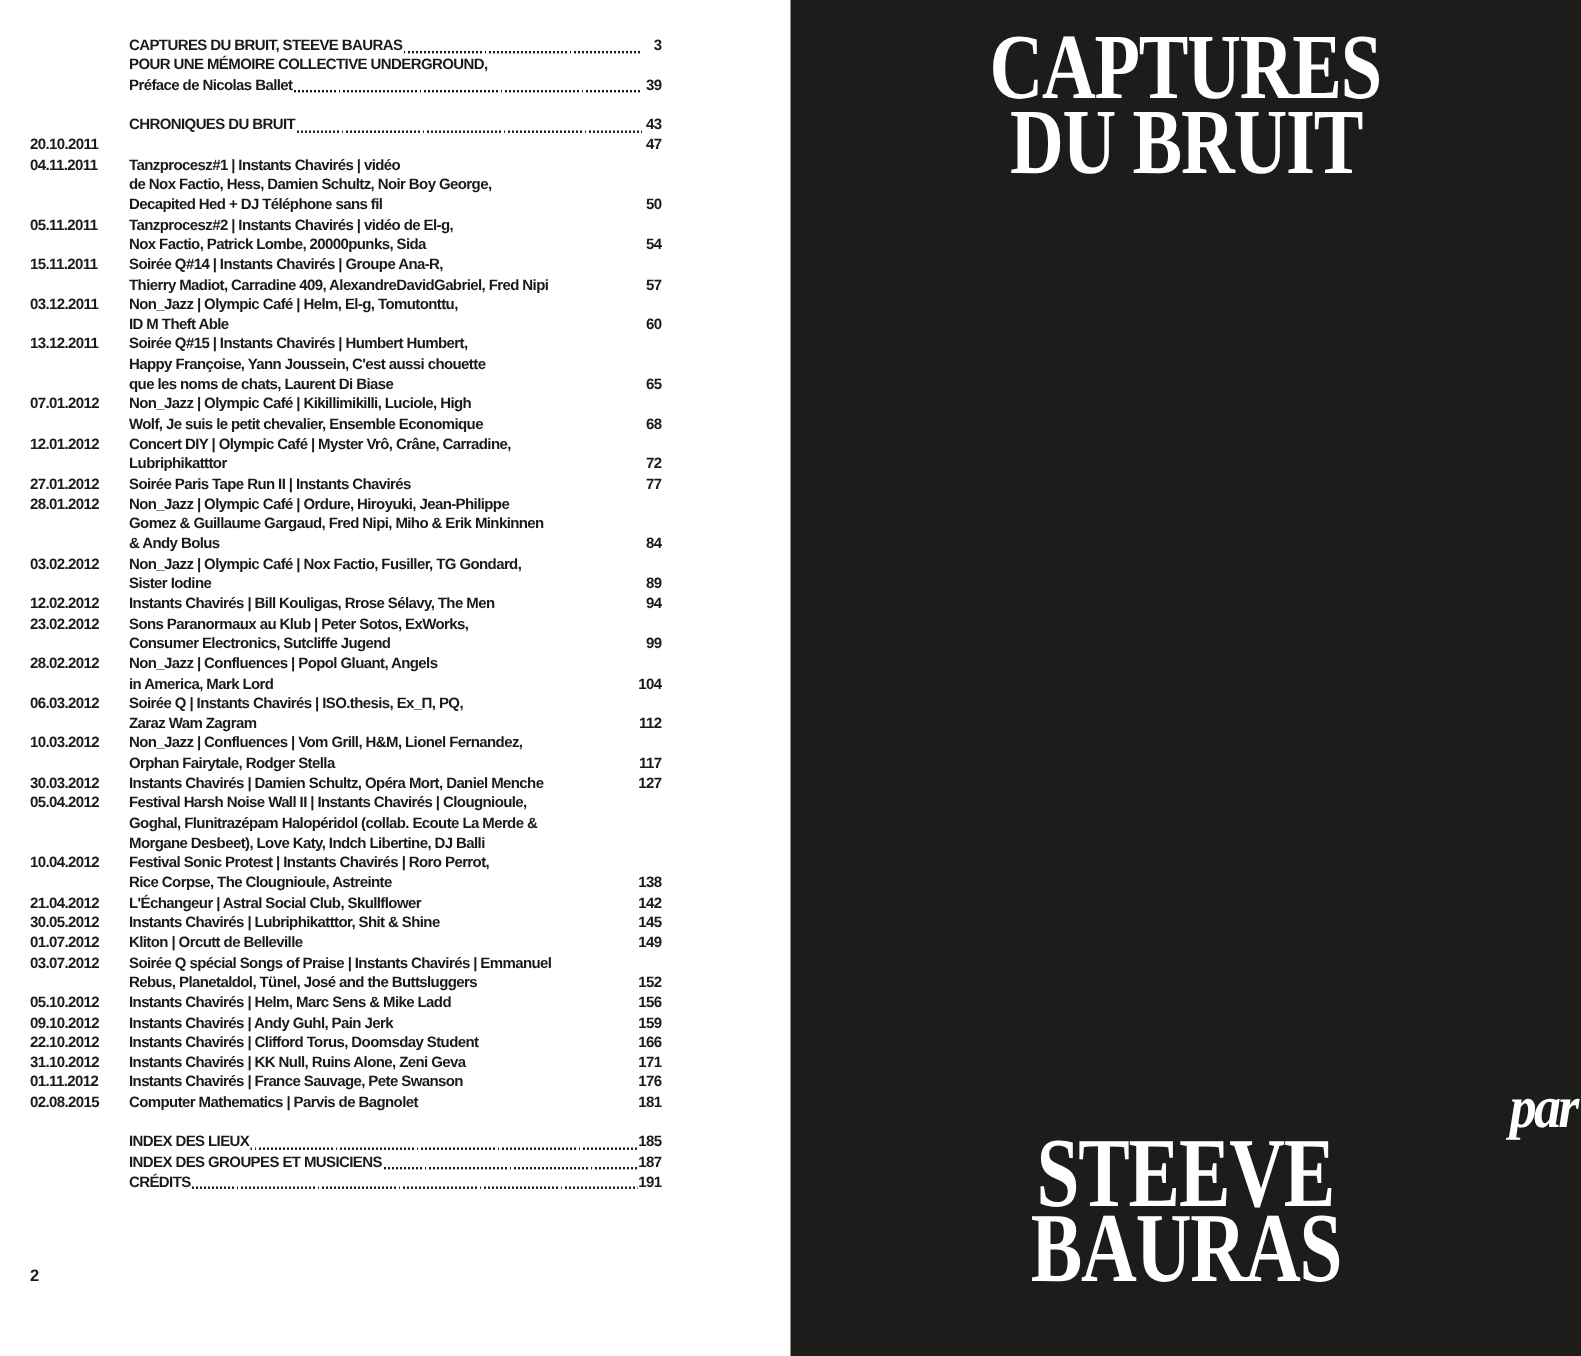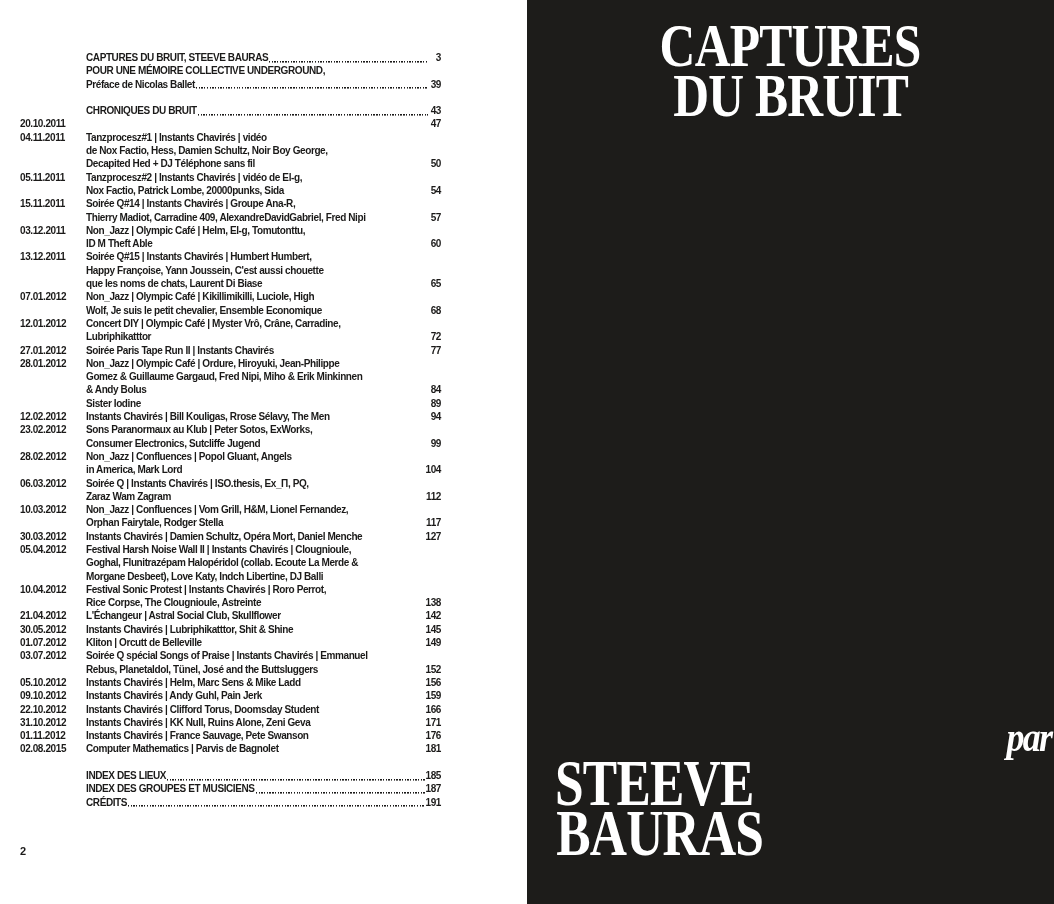--- a/index.html
+++ b/index.html
@@ -7,21 +7,21 @@
     width:1054px;height:904px;background:#ffffff;
     font-family:"Liberation Sans",sans-serif;
     -webkit-font-smoothing:antialiased;
   }
   .spread{position:relative;width:1054px;height:904px;overflow:hidden;}
 
   
   .left-page{position:absolute;left:0;top:0;width:527px;height:904px;background:#ffffff;}
   .toc{
     position:absolute;left:20px;top:24px;width:421px;
-    color:#1b1a19;font-weight:bold;font-size:10px;letter-spacing:-0.4px;margin-top:27px;
+    color:#1b1a19;font-weight:bold;font-size:10px;letter-spacing:-0.4px;
   }
   .row{display:flex;align-items:flex-end;height:13.3px;line-height:13.3px;white-space:nowrap;}
   .spacer{height:13.3px;}
   .date{flex:0 0 66px;width:66px;}
   .txt{flex:0 1 auto;}
   .fill{flex:1 1 auto;height:13.3px;}
   .fill.leader{
     background-image:repeating-linear-gradient(to right,#1b1a19 0 1.3px,transparent 1.3px 2.7px);
     background-size:100% 1.6px;background-repeat:no-repeat;background-position:0 9.5px;
     margin:0 1px;
@@ -38,21 +38,21 @@
   }
   .title-line{display:block;}
   .title-line>span{display:inline-block;transform:scaleX(0.80);transform-origin:50% 50%;letter-spacing:-1px;}
   .byline-par{
     position:absolute;top:714px;left:0;width:100%;text-align:right;
     font-family:"Liberation Serif","DejaVu Serif",serif;
     font-style:italic;font-weight:bold;font-size:40px;line-height:48px;
   }
   .byline-par>span{display:inline-block;transform:scaleX(0.9);letter-spacing:-2px;}
   .author-name{
-    position:absolute;top:758px;left:0;width:100%;text-align:left;
+    position:absolute;top:758px;left:0;width:100%;text-align:center;
     font-family:"Liberation Serif","DejaVu Serif",serif;font-weight:bold;
     font-size:66px;line-height:50px;
   }
   .author-line{display:block;}
   .author-line>span{display:inline-block;transform:scaleX(0.78);transform-origin:50% 50%;letter-spacing:-1px;}
 </style>
 </head>
 <body>
 
 <div class="spread">
@@ -189,20 +189,25 @@
         <div class="row">
           <span class="date"></span>
           <span class="txt">Gomez &amp; Guillaume Gargaud, Fred Nipi, Miho &amp; Erik Minkinnen</span>
           <span class="fill"></span>
         </div>
         <div class="row">
           <span class="date"></span>
           <span class="txt">&amp; Andy Bolus</span>
           <span class="fill"></span>
           <span class="pg">84</span>
+        </div>
+        <div class="row">
+          <span class="date">03.02.2012</span>
+          <span class="txt">Non_Jazz | Olympic Café | Nox Factio, Fusiller, TG Gondard,</span>
+          <span class="fill"></span>
         </div>
         <div class="row">
           <span class="date"></span>
           <span class="txt">Sister Iodine</span>
           <span class="fill"></span>
           <span class="pg">89</span>
         </div>
         <div class="row">
           <span class="date">12.02.2012</span>
           <span class="txt">Instants Chavirés | Bill Kouligas, Rrose Sélavy, The Men</span>

